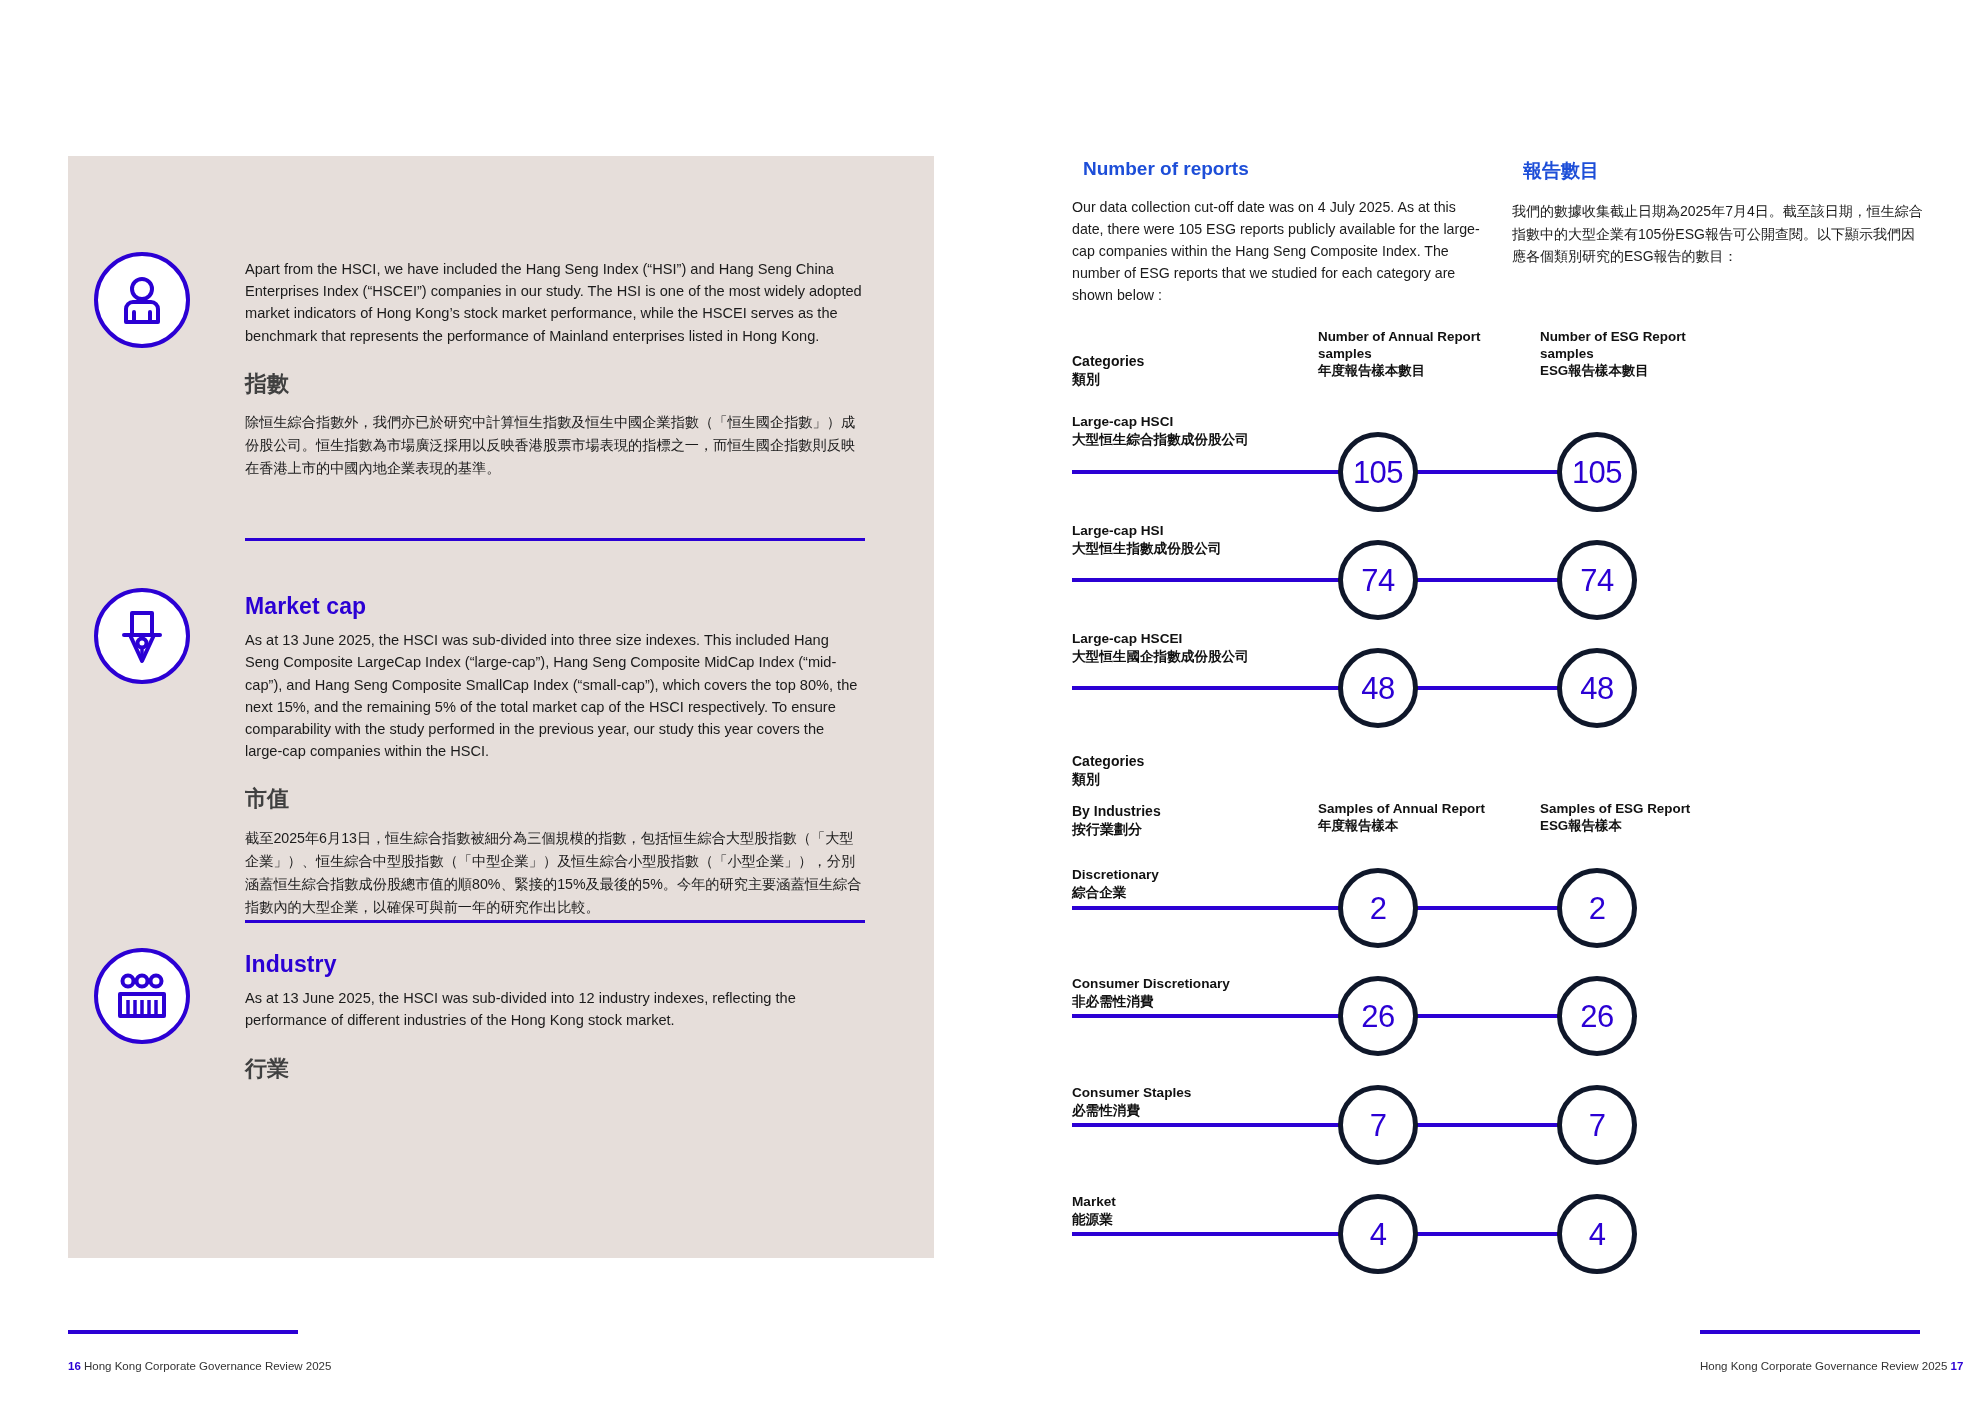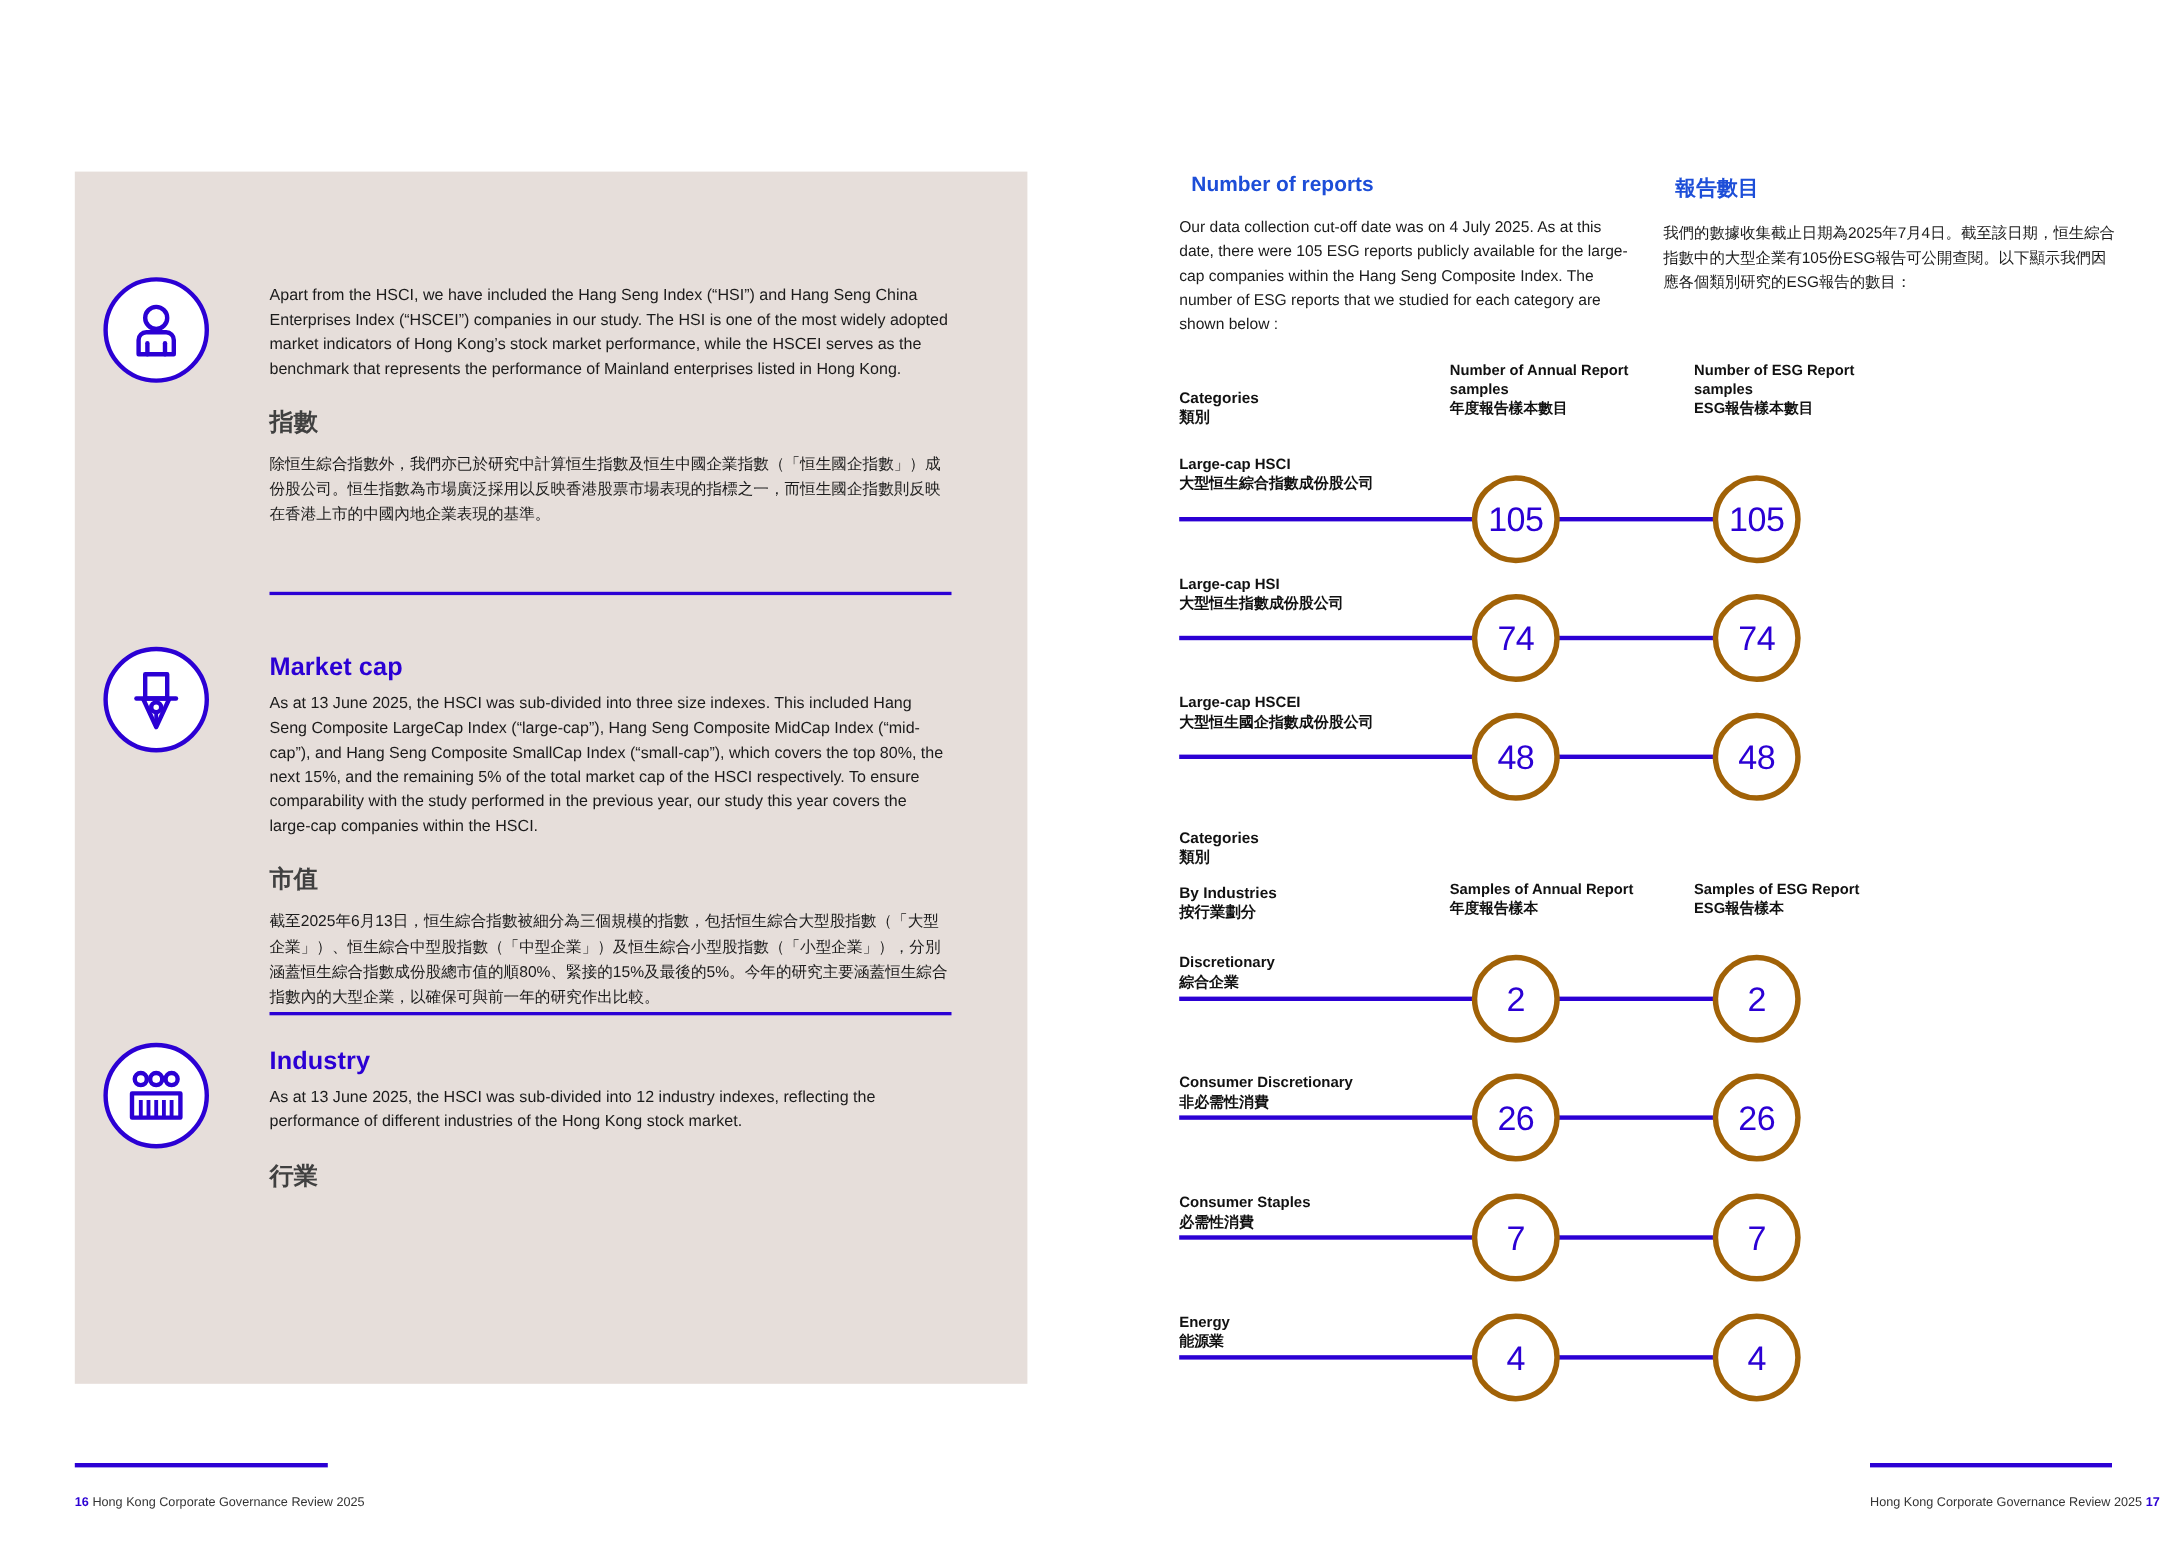--- a/index.html
+++ b/index.html
@@ -66,21 +66,21 @@
     line-height:1.3;white-space:pre-line;
   }
 
   .row-label{
     position:absolute;color:#111111;font-weight:700;font-size:13.6px;
     line-height:1.32;white-space:pre-line;
   }
   .rule{position:absolute;height:4px;background:#2B00D4;}
   .bubble{
     position:absolute;width:80px;height:80px;border-radius:50%;
-    border:5px solid #a16207;background:#ffffff;box-sizing:border-box;
+    border:5px solid #0f172a;background:#ffffff;box-sizing:border-box;
     display:flex;align-items:center;justify-content:center;
     color:#2B00D4;font-size:31px;font-weight:400;line-height:1;
     z-index:3;letter-spacing:-0.5px;
   }
 
   
   .foot-rule{position:absolute;height:4px;background:#2B00D4;}
   .foot-txt{
     position:absolute;font-size:11.5px;color:#333333;white-space:nowrap;
   }
@@ -213,21 +213,21 @@
   <div class="rule" style="left:1405px;top:1014px;width:155px;"></div>
   <div class="bubble" style="left: 1557px; top: 976px;">26</div>
 
   <div class="row-label" style="left:1072px;top:1084px;">Consumer Staples
 必需性消費</div>
   <div class="rule" style="left:1072px;top:1123px;width:300px;"></div>
   <div class="bubble" style="left: 1338px; top: 1085px;">7</div>
   <div class="rule" style="left:1405px;top:1123px;width:155px;"></div>
   <div class="bubble" style="left: 1557px; top: 1085px;">7</div>
 
-  <div class="row-label" style="left:1072px;top:1193px;">Energy
+  <div class="row-label" style="left:1072px;top:1193px;">Market
 能源業</div>
   <div class="rule" style="left:1072px;top:1232px;width:300px;"></div>
   <div class="bubble" style="left: 1338px; top: 1194px;">4</div>
   <div class="rule" style="left:1405px;top:1232px;width:155px;"></div>
   <div class="bubble" style="left: 1557px; top: 1194px;">4</div>
 
   <div class="foot-rule" style="left:1700px;top:1330px;width:220px;"></div>
   <div class="foot-txt" style="left:1700px;top:1360px;">
     <span>Hong Kong Corporate Governance Review 2025</span>
     <span class="foot-num">17</span>

